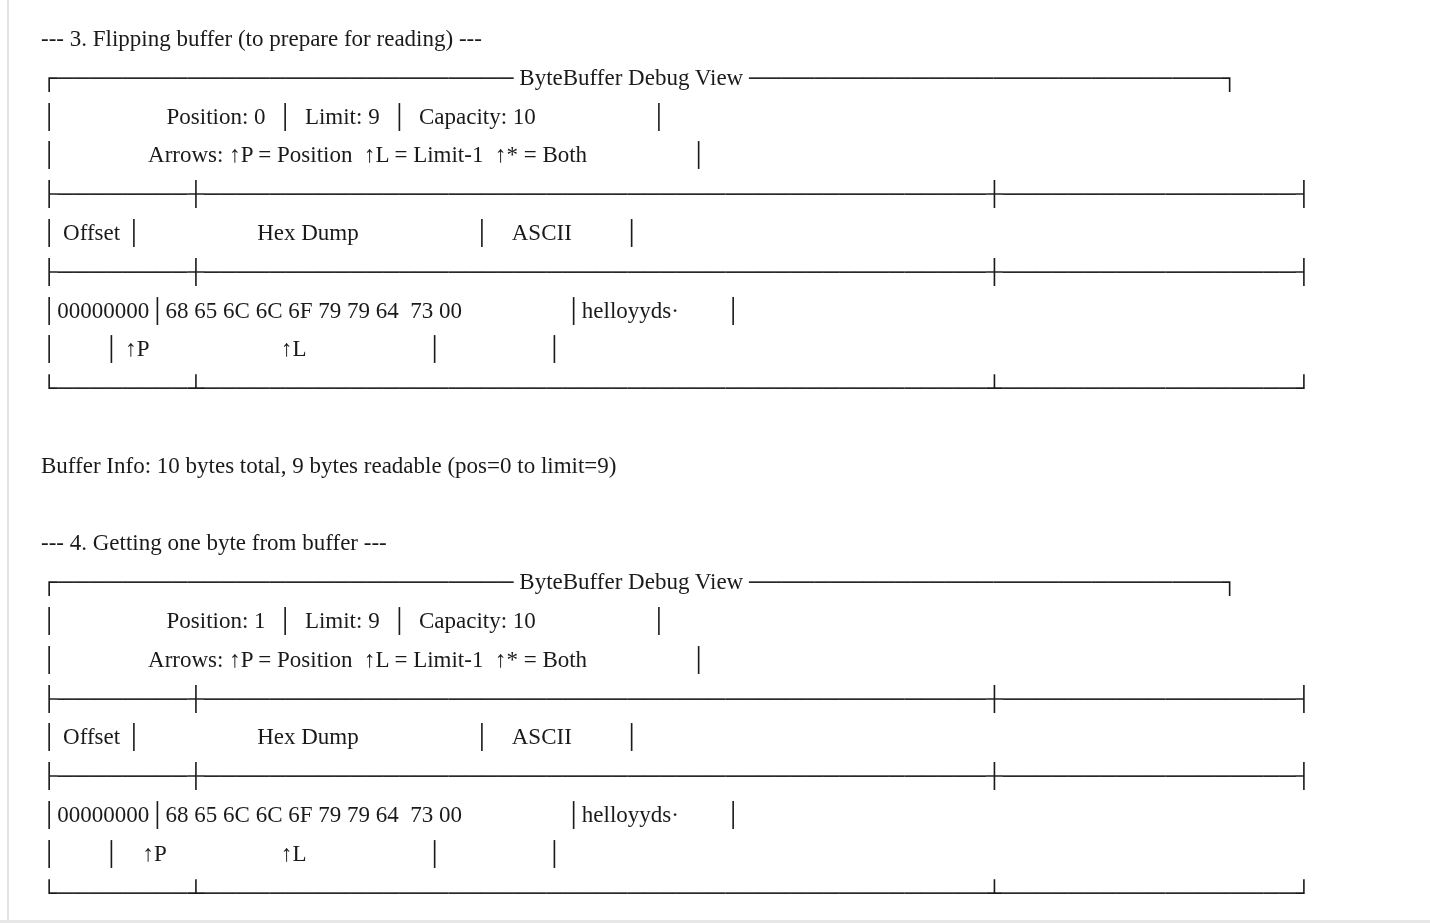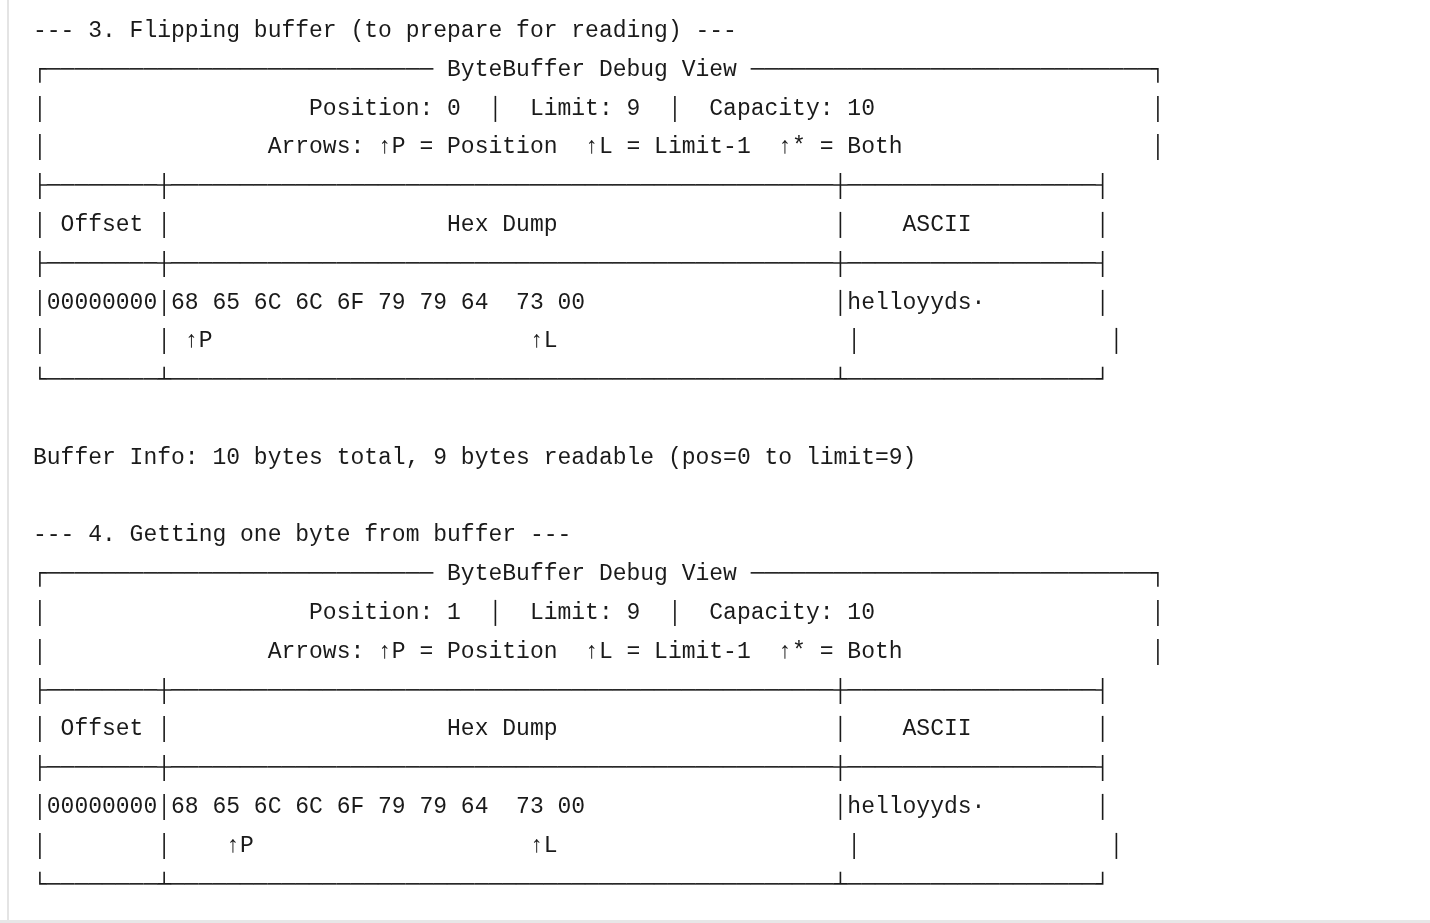--- a/index.html
+++ b/index.html
@@ -11,22 +11,22 @@
     width: 1430px;
     height: 923px;
     overflow: hidden;
     position: relative;
     font-family: "DejaVu Sans Mono", monospace;
   }
   .term {
     position: absolute;
     left: 33px;
     top: 12px;
-    margin: 0;
-    font-family: Liberation Mono, monospace;
+    margin: 8px;
+    font-family: Liberation Serif, serif;
     font-size: 23px;
     line-height: 38.8px;
     color: #1a1a1a;
     white-space: pre;
     letter-spacing: 0;
   }
   .edge-left {
     position: absolute;
     left: 7px;
     top: 0;

